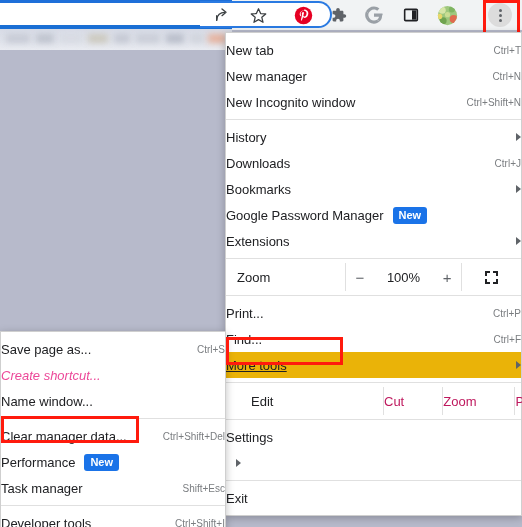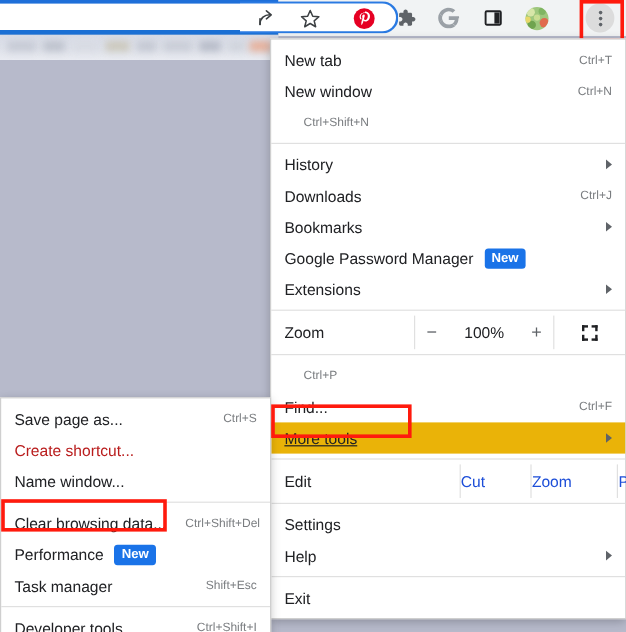--- a/index.html
+++ b/index.html
@@ -129,31 +129,31 @@
     padding: 4px 0;
     font-size: 13px;
     color: #202124;
   }
 
   .mi {
     position: relative;
     display: flex;
     align-items: center;
     height: 26px;
-    padding: 0 11px;
+    padding: 0 0;
     white-space: nowrap;
     justify-content: space-between;
   }
   .mi .label { flex: 1 1 auto; }
   .mi .accel {
     color: #7a7d80;
     margin-left: 16px;
     font-size: 10px;
   }
-  .mi.disabled .label { color: #b91c1c; }
+  .mi.disabled .label { color: #ec4899; font-style: italic; }
   .mi.hl-bg { background: #eab308; text-decoration: underline; }
   .arrow {
     width: 0; height: 0;
     border-left: 5px solid #5f6368;
     border-top: 4px solid transparent;
     border-bottom: 4px solid transparent;
     margin-left: 10px;
   }
   .sep {
     height: 1px;
@@ -215,27 +215,27 @@
 
   
   .edit-row {
     display: flex;
     align-items: stretch;
     height: 28px;
   }
   .edit-row .elabel {
     flex: 0 0 119px;
     display: flex; align-items: center;
-    padding-left: 11px;
+    padding-left: 25px;
   }
   .edit-row .ebtn {
     flex: 1 1 0;
     display: flex; align-items: center; justify-content: center;
     border-left: 1px solid #e0e0e0;
-    color: #1d4ed8;
+    color: #be185d;
     margin-left: 38px;
   }
 
   
   .hl {
     position: absolute;
     border: 3px solid #ff1a0d;
     pointer-events: none;
   }
   #hl-more-tools { left: 226px; top: 337px; width: 117px; height: 28px; }
@@ -337,24 +337,25 @@
 
   <div class="hl-dots"></div>
 
   <div class="menu-main">
 
     <div class="mi">
       <span class="label">New tab</span>
       <span class="accel">Ctrl+T</span>
     </div>
     <div class="mi">
-      <span class="label">New window</span>
+      <span class="label">New manager</span>
       <span class="accel">Ctrl+N</span>
     </div>
     <div class="mi">
+      <span class="label">New Incognito window</span>
       <span class="accel">Ctrl+Shift+N</span>
     </div>
 
     <div class="sep"></div>
 
     <div class="mi">
       <span class="label">History</span>
       <span class="arrow"></span>
     </div>
     <div class="mi">
@@ -390,20 +391,21 @@
             <span></span>
             <span></span>
             <span></span>
         </span>
       </div>
     </div>
 
     <div class="sep"></div>
 
     <div class="mi">
+      <span class="label">Print...</span>
       <span class="accel">Ctrl+P</span>
     </div>
     <div class="mi">
       <span class="label">Find...</span>
       <span class="accel">Ctrl+F</span>
     </div>
     <div class="mi hl-bg">
       <span class="label">More tools</span>
       <span class="arrow"></span>
     </div>
@@ -416,21 +418,20 @@
       <div class="ebtn">Zoom</div>
       <div class="ebtn">Paste</div>
     </div>
 
     <div class="sep"></div>
 
     <div class="mi">
       <span class="label">Settings</span>
     </div>
     <div class="mi">
-      <span class="label">Help</span>
       <span class="arrow"></span>
     </div>
 
     <div class="sep"></div>
 
     <div class="mi">
       <span class="label">Exit</span>
     </div>
   </div>
 
@@ -442,21 +443,21 @@
     <div class="mi disabled">
       <span class="label">Create shortcut...</span>
     </div>
     <div class="mi">
       <span class="label">Name window...</span>
     </div>
 
     <div class="sep"></div>
 
     <div class="mi">
-      <span class="label">Clear browsing data...</span>
+      <span class="label">Clear manager data...</span>
       <span class="accel">Ctrl+Shift+Del</span>
     </div>
     <div class="mi">
       <span style="flex:0 0 auto;">Performance</span>
       <span class="badge-new">New</span>
       <span class="label"></span>
     </div>
     <div class="mi">
       <span class="label">Task manager</span>
       <span class="accel">Shift+Esc</span>

